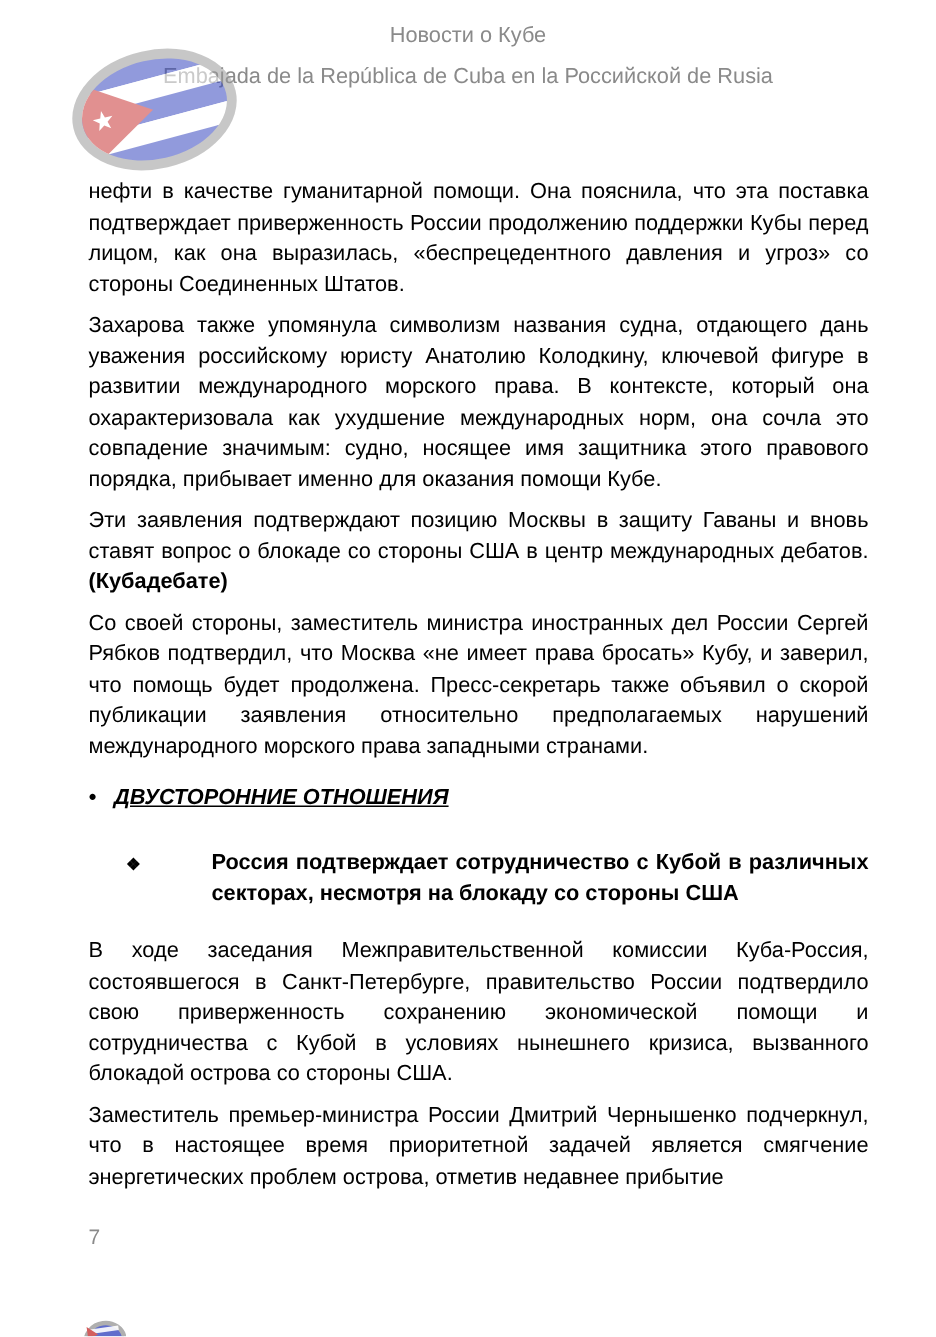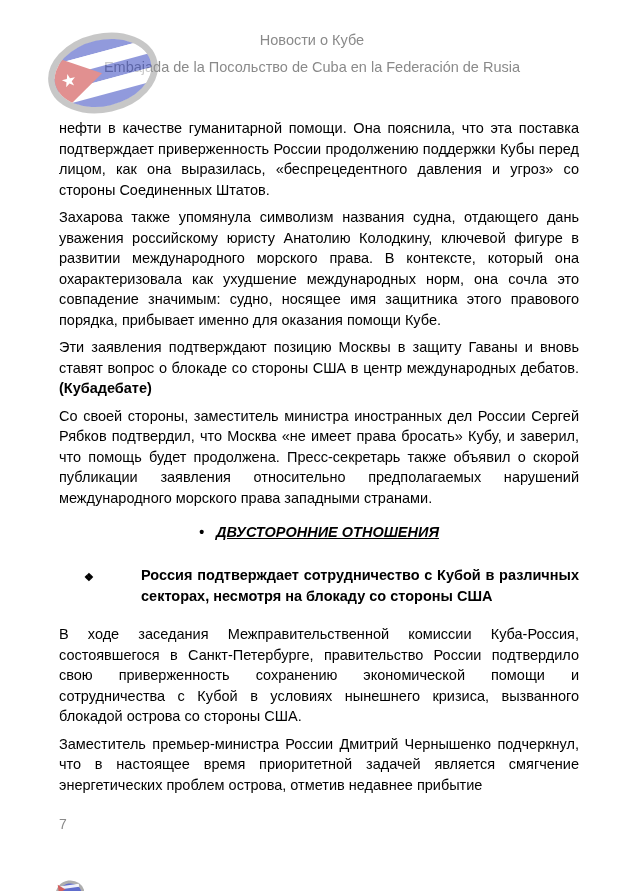--- a/index.html
+++ b/index.html
@@ -6,21 +6,21 @@
   .page {
     position:relative;
     width:624px; height:891px;
     background:#ffffff;
     font-family:"Liberation Sans", sans-serif;
     color:#000000;
     overflow:hidden;
   }
   
   .header {
-    padding-top:27px;
+    padding-top:11px;
     text-align:center;
     line-height:26.5px;
     font-size:14.5px;
     color:#8a8a8a;
   }
   .logo {
     position:absolute;
     left:46px; top:32px;
     width:114px; height:82px;
     opacity:0.55;
@@ -32,21 +32,20 @@
     font-size:14.5px;
     line-height:20.5px;
   }
   .main p {
     margin:0 0 7px 0;
     text-align:justify;
   }
   .bold { font-weight:bold; }
   .section-heading {
     margin:14px 0 22px 0;
-    text-align:center;
     font-weight:bold;
     font-style:italic;
     font-size:14.5px;
     line-height:21px;
   }
   .section-heading .sh-text { text-decoration:underline; margin-left:12px; }
   .sub-heading {
     display:flex;
     margin:0 0 18px 0;
     line-height:20.5px;
@@ -103,21 +102,21 @@
           </g>
           <path d="M6,10 L56,41 L6,72 Z" fill="#c93636"></path>
           <polygon points="22,34 23.6,38.7 28.7,38.8 24.7,41.9 26.1,46.7 22,43.8 17.9,46.7 19.3,41.9 15.3,38.8 20.4,38.7" fill="#ffffff"></polygon>
         </g>
       </g>
     </svg>
   </div>
 
   <div class="header">
     <div>Новости о Кубе</div>
-    <div>Embajada de la Посольство de Cuba en la Federación de Rusia</div>
+    <div>Embajada de la República de Cuba en la Российской de Rusia</div>
   </div>
 
   <div class="main">
     <p>нефти в качестве гуманитарной помощи. Она пояснила, что эта поставка подтверждает приверженность России продолжению поддержки Кубы перед лицом, как она выразилась, «беспрецедентного давления и угроз» со стороны Соединенных Штатов.</p>
     <p>Захарова также упомянула символизм названия судна, отдающего дань уважения российскому юристу Анатолию Колодкину, ключевой фигуре в развитии международного морского права. В контексте, который она охарактеризовала как ухудшение международных норм, она сочла это совпадение значимым: судно, носящее имя защитника этого правового порядка, прибывает именно для оказания помощи Кубе.</p>
     <p><span>Эти заявления подтверждают позицию Москвы в защиту Гаваны и вновь ставят вопрос о блокаде со стороны США в центр международных дебатов.</span> <span class="bold">(Кубадебате)</span></p>
     <p>Со своей стороны, заместитель министра иностранных дел России Сергей Рябков подтвердил, что Москва «не имеет права бросать» Кубу, и заверил, что помощь будет продолжена. Пресс-секретарь также объявил о скорой публикации заявления относительно предполагаемых нарушений международного морского права западными странами.</p>
 
     <div class="section-heading"><span>•</span><span class="sh-text">ДВУСТОРОННИЕ ОТНОШЕНИЯ</span></div>
 

